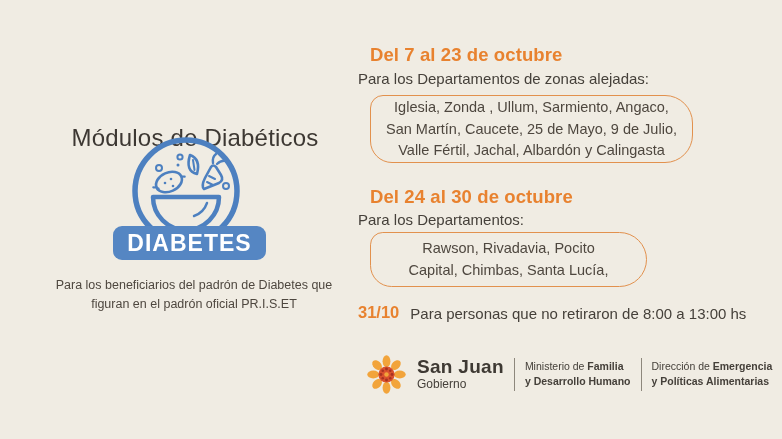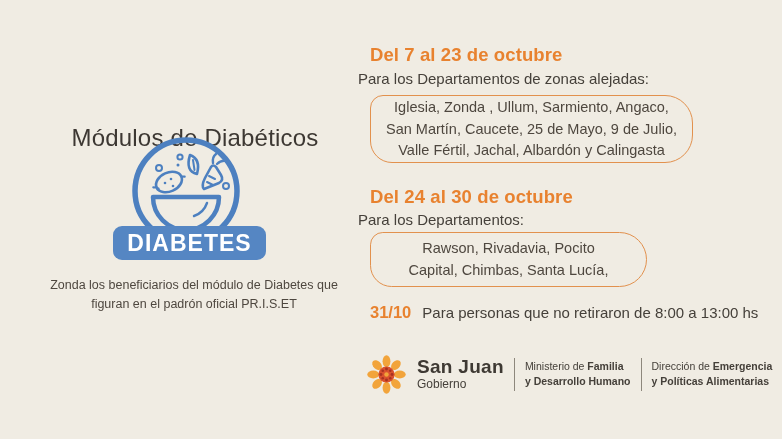--- a/index.html
+++ b/index.html
@@ -49,21 +49,21 @@
     position:absolute;left:370px;
     border:1.6px solid var(--box-border);
     border-radius:13px 28px 28px 22px;
     display:flex;align-items:center;justify-content:center;
     text-align:center;font-size:14.5px;line-height:1.45;color:var(--ink-soft);
     padding:4px 6px;
   }
   .box1{top:95px;width:323px;height:68px;}
   .box2{top:232px;width:277px;height:55px;}
   .box-line{white-space:nowrap;}
-  .late{position:absolute;left:370px;top:303px;font-size:15px;color:#45403a;display:flex;align-items:center;}
+  .late{position:absolute;left:358px;top:303px;font-size:15px;color:#45403a;display:flex;align-items:flex-end;}
   .late .date{color:var(--orange);font-weight:700;font-size:16.5px;margin-right:11px;}
   
   .footer{
     position:absolute;left:366px;top:352px;height:44px;
     display:flex;align-items:center;gap:10px;
   }
   .gov-name{font-size:19px;font-weight:700;color:#3e3933;letter-spacing:.3px;line-height:1.05;}
   .gov-sub{font-size:12px;color:#45403a;}
   .v-div{width:1px;height:33px;background:var(--divider);}
   .f-col{font-size:10.5px;line-height:1.4;color:#45403a;}
@@ -103,21 +103,21 @@
       <circle cx="49" cy="21" r="2.6" stroke="#4d80c0" stroke-width="2"></circle>
       <circle cx="95" cy="50" r="3" stroke="#4d80c0" stroke-width="2"></circle>
       <circle cx="27" cy="53" r="1.7" fill="#4d80c0"></circle>
       <circle cx="47" cy="29" r="1.5" fill="#4d80c0"></circle>
     </svg>
   </div>
 
   <div class="badge">DIABETES</div>
 
   <p class="note">
-    <span>Zonda los beneficiarios del módulo de Diabetes que</span><br>
+    <span>Para los beneficiarios del padrón de Diabetes que</span><br>
     <span>figuran en el padrón oficial PR.I.S.ET</span>
   </p>
 
   <div class="h-orange h1">Del 7 al 23 de octubre</div>
   <div class="sub sub1">Para los Departamentos de zonas alejadas:</div>
   <div class="box box1">
     <div>
       <div class="box-line">Iglesia, Zonda , Ullum, Sarmiento, Angaco,</div>
       <div class="box-line">San Martín, Caucete, 25 de Mayo, 9 de Julio,</div>
       <div class="box-line">Valle Fértil, Jachal, Albardón y Calingasta</div>

